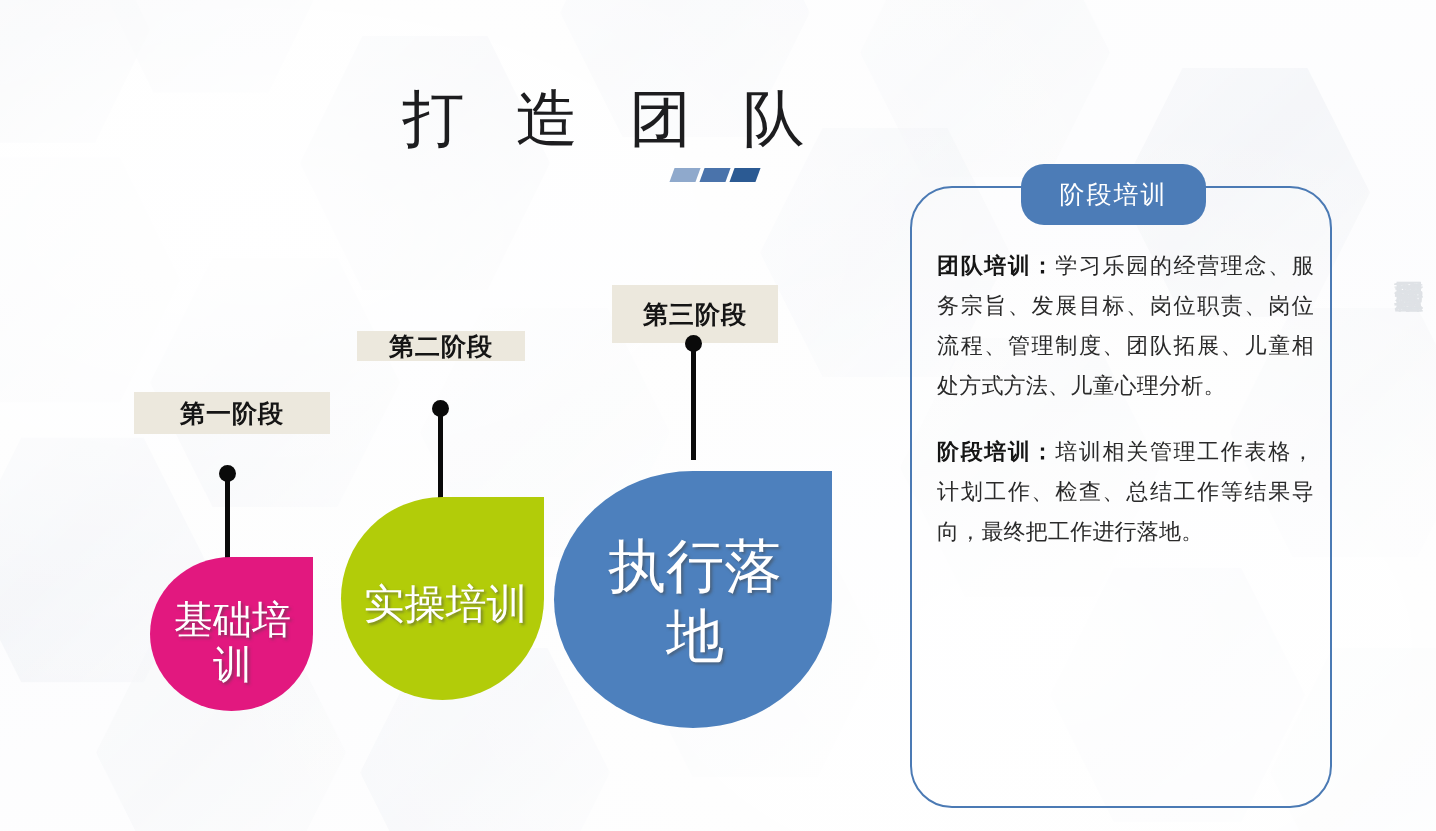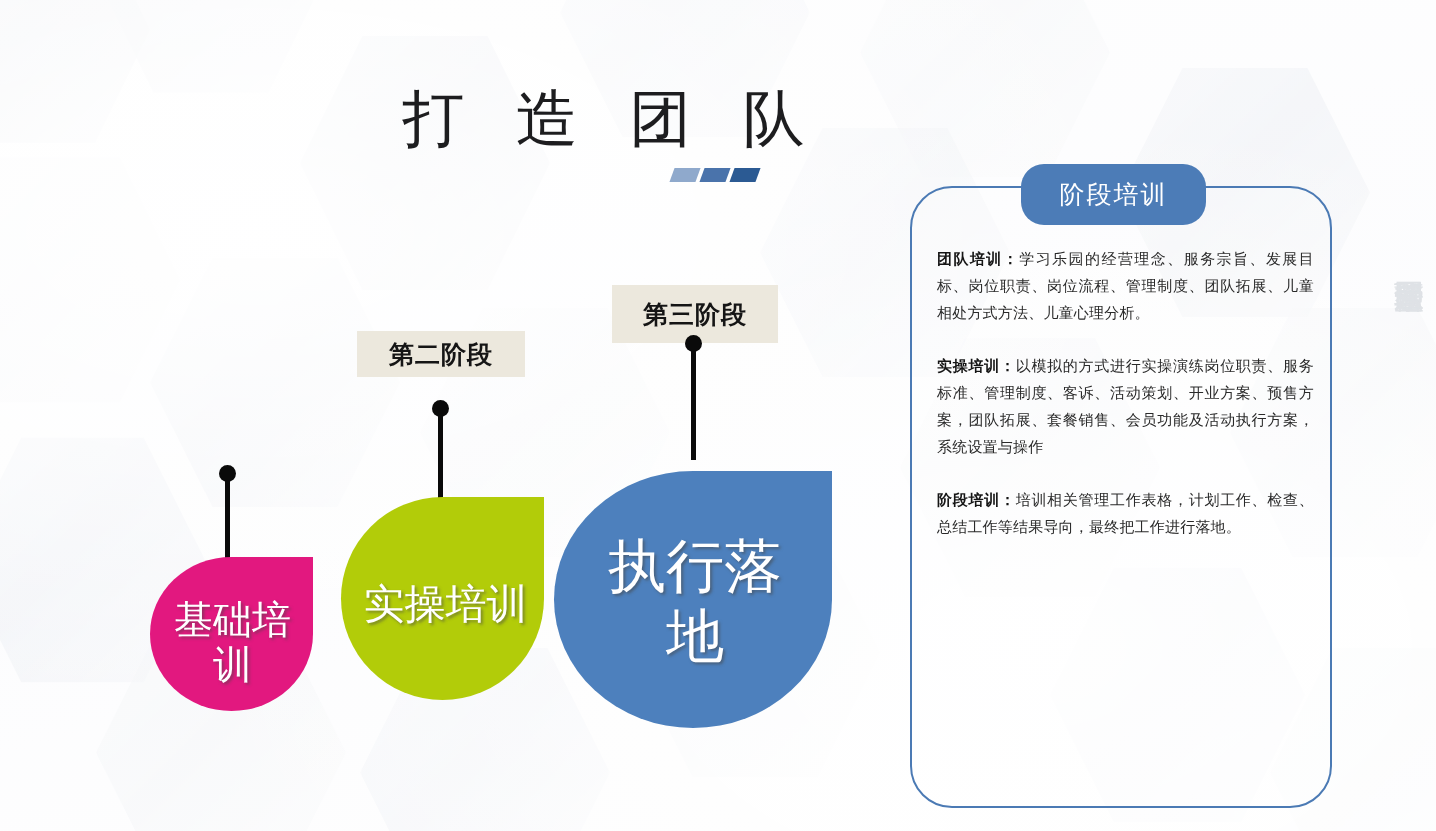--- a/index.html
+++ b/index.html
@@ -84,21 +84,21 @@
     background: #ece8dd;
     color: #151515;
     font-size: 25px;
     font-weight: 700;
     display: flex;
     align-items: center;
     justify-content: center;
     letter-spacing: 1px;
   }
   #stage-label-1 { left: 134px; top: 392px; width: 196px; height: 42px; }
-  #stage-label-2 { left: 357px; top: 331px; width: 168px; height: 46px; }
+  #stage-label-2 { left: 357px; top: 331px; width: 168px; height: 30px; }
   #stage-label-3 { left: 612px; top: 285px; width: 166px; height: 58px; }
 
   
   .connector { position: absolute; }
   .connector .dot {
     position: absolute;
     left: 0;
     top: 0;
     width: 17px;
     height: 17px;
@@ -188,27 +188,26 @@
   }
   .panel-body {
     position: absolute;
     left: 937px;
     top: 246px;
     width: 377px;
     height: 540px;
     box-sizing: border-box;
   }
   .para {
-    font-size: 15px;
-    line-height: 27px;
+    font-size: 22px;
+    line-height: 40px;
     color: #2a2a2a;
     margin: 0 0 26px 0;
     text-align: justify;
     letter-spacing: .2px;
-    font-family: Liberation Serif, serif;
   }
   .para:last-child { margin-bottom: 0; }
   .para b { font-weight: 700; color: #151515; }
 
   
   #watermark {
     position: absolute;
     right: 7px;
     top: 258px;
     width: 40px;
@@ -251,20 +250,21 @@
     <div class="bg-wash"></div>
   </div>
 
   <div class="title">打 造 团 队</div>
   <div class="title-accent">
     <i></i>
       <i></i>
       <i></i>
   </div>
 
+  <div class="stage-label" id="stage-label-1">第一阶段</div>
   <div class="stage-label" id="stage-label-2">第二阶段</div>
   <div class="stage-label" id="stage-label-3">第三阶段</div>
 
   <div class="connector" id="connector-1">
     <span class="dot"></span>
     <span class="stem"></span>
   </div>
   <div class="connector" id="connector-2">
     <span class="dot"></span>
     <span class="stem"></span>
@@ -279,22 +279,19 @@
   <div class="drop" id="drop-3">执行落地</div>
 
   <div id="info-panel"></div>
   <div id="panel-title-pill">阶段培训</div>
 
   <div class="panel-body">
     <p class="para">
       <b>团队培训：</b><span>学习乐园的经营理念、服务宗旨、发展目标、岗位职责、岗位流程、管理制度、团队拓展、儿童相处方式方法、儿童心理分析。</span>
     </p>
     <p class="para">
-      <b>实操培训：</b><span>以模拟的方式进行实操演练岗位职责、服务标准、管理制度、客诉、活动策划、开业方案、预售方案，团队拓展、套餐销售、会员功能及活动执行方案，系统设置与操作</span>
-    </p>
-    <p class="para">
       <b>阶段培训：</b><span>培训相关管理工作表格，计划工作、检查、总结工作等结果导向，最终把工作进行落地。</span>
     </p>
   </div>
 
   <div id="watermark">聚盛乐园运营管理</div>
 
 </div>
 
 </body></html>

